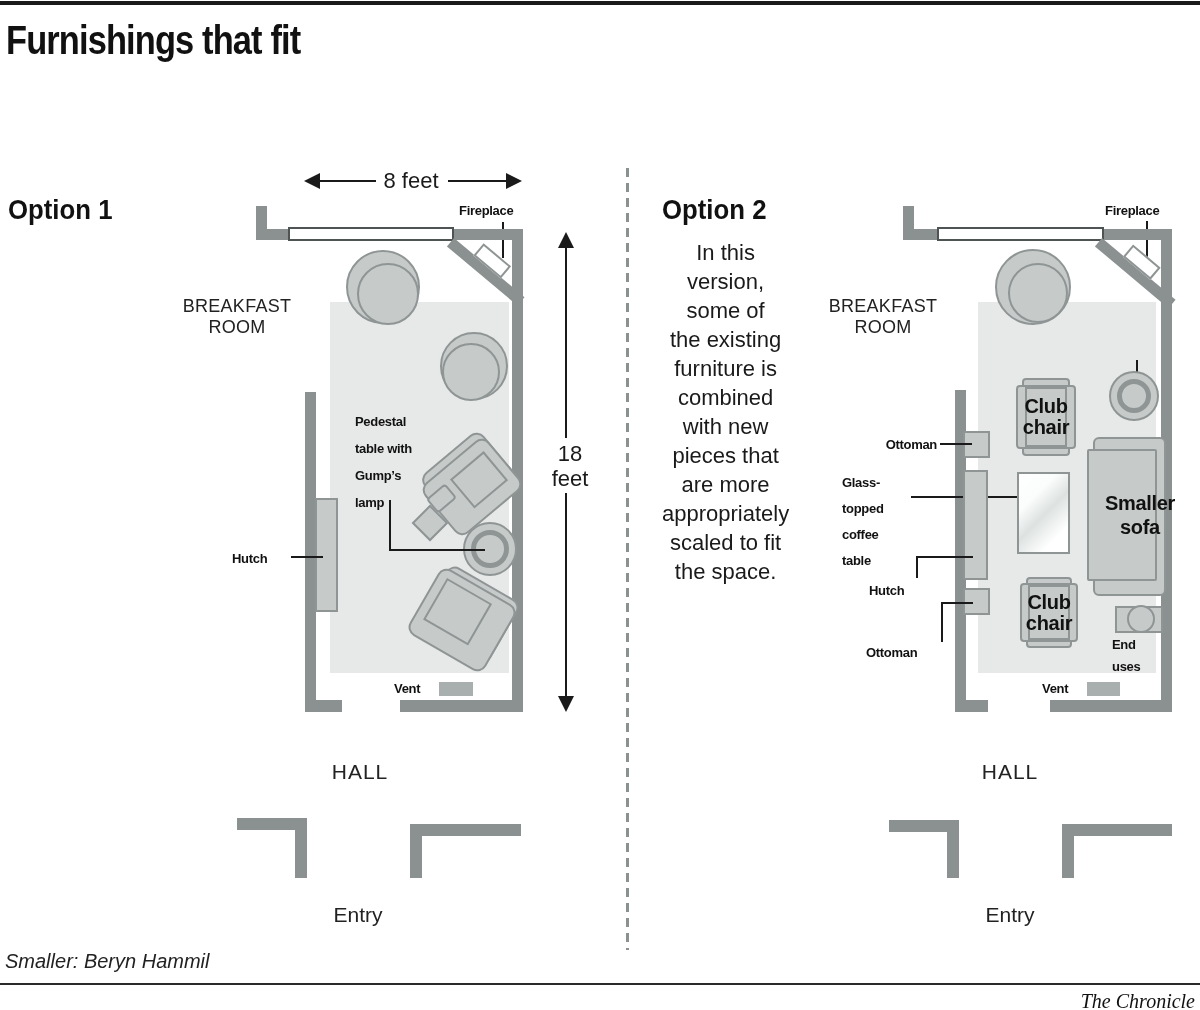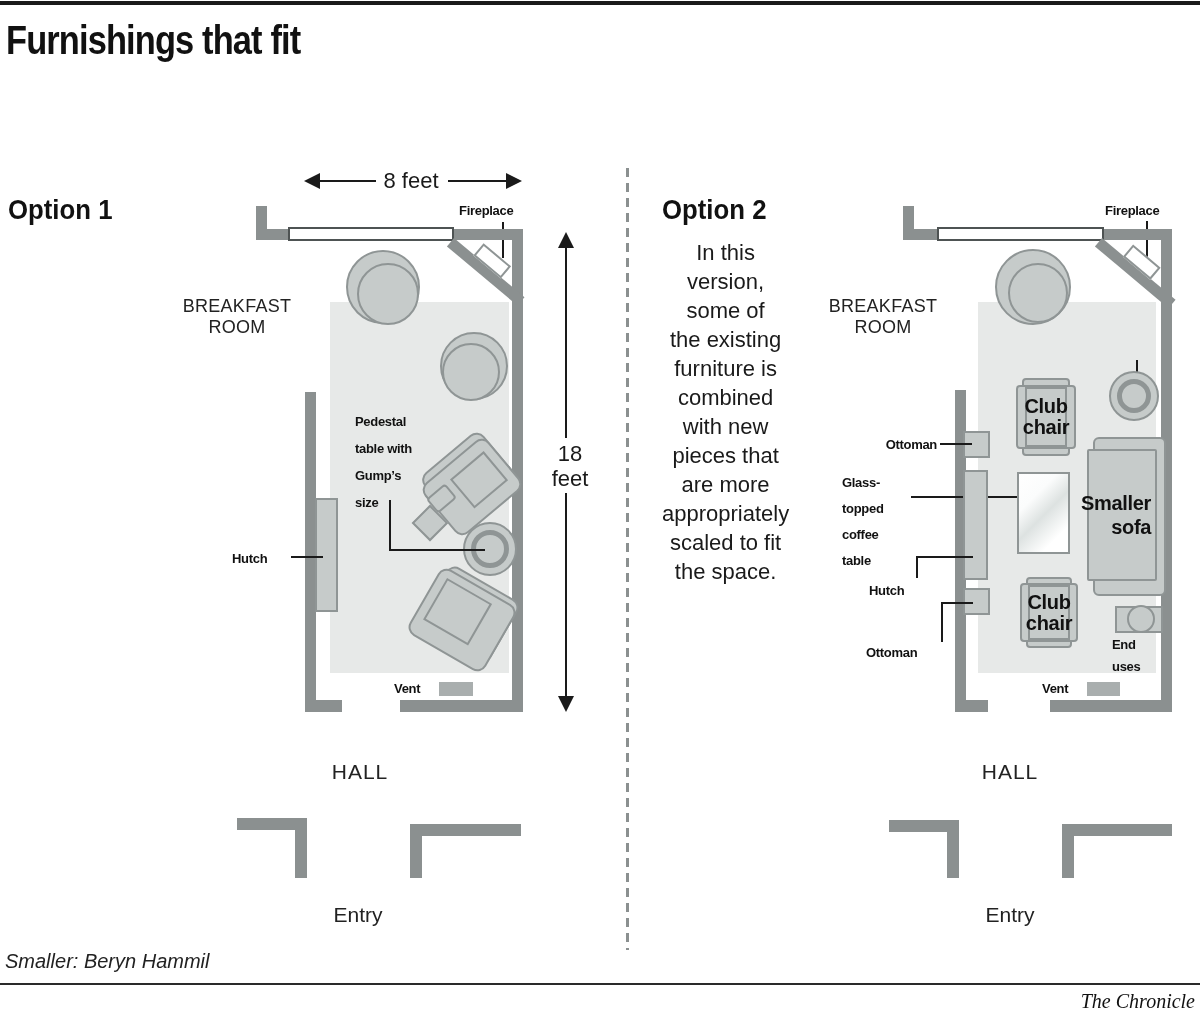--- a/index.html
+++ b/index.html
@@ -93,21 +93,21 @@
 
   <div class="abs" style="left:418px;top:582px;width:88px;height:76px;transform:rotate(30deg);">
     <div class="furn" style="left:6px;top:-6px;width:82px;height:72px;border-radius:10px;"></div>
     <div class="furn" style="left:0;top:0;width:88px;height:76px;border-radius:10px;"></div>
     <div class="seat" style="left:10px;top:9px;width:52px;height:48px;"></div>
   </div>
 
   <div class="blabel" style="left:355px;top:408px;line-height:27px;">Pedestal
 table with
 Gump’s
-size</div>
+lamp</div>
   <div class="leader" style="left:389px;top:500px;width:2px;height:51px;"></div>
   <div class="leader" style="left:389px;top:549px;width:96px;height:2px;"></div>
 
   <div class="furn" style="left:315px;top:498px;width:23px;height:114px;"></div>
   <div class="blabel" style="left:232px;top:546px;">Hutch</div>
   <div class="leader" style="left:291px;top:556px;width:32px;height:2px;"></div>
 
   <div class="blabel" style="left:394px;top:676px;">Vent</div>
   <div class="abs" style="left:439px;top:682px;width:34px;height:14px;background:#a9aeae;"></div>
 
@@ -179,21 +179,21 @@
 
   <div class="blabel" style="left:842px;top:470px;">Glass-
 topped
 coffee
 table</div>
   <div class="leader" style="left:911px;top:496px;width:134px;height:2px;"></div>
   <div class="glass" style="left:1017px;top:472px;width:53px;height:82px;"></div>
 
   <div class="furn" style="left:1093px;top:437px;width:73px;height:159px;border-radius:6px;"></div>
   <div class="furn" style="left:1087px;top:449px;width:70px;height:132px;border-radius:2px;"></div>
-  <div class="chair-label" style="left:1078px;top:489px;width:76px;height:52px;line-height:24px;text-align:right;">Smaller
+  <div class="chair-label" style="left:1102px;top:489px;width:76px;height:52px;line-height:24px;">Smaller
 sofa</div>
 
   <div class="furn" style="left:963px;top:470px;width:25px;height:110px;"></div>
   <div class="blabel" style="left:869px;top:578px;">Hutch</div>
   <div class="leader" style="left:916px;top:556px;width:57px;height:2px;"></div>
   <div class="leader" style="left:916px;top:556px;width:2px;height:22px;"></div>
 
   <div class="abs" style="left:1020px;top:577px;width:58px;height:71px;">
     <div class="furn" style="left:6px;top:0;width:46px;height:71px;border-radius:4px;"></div>
     <div class="furn" style="left:0;top:6px;width:58px;height:59px;border-radius:4px;"></div>

